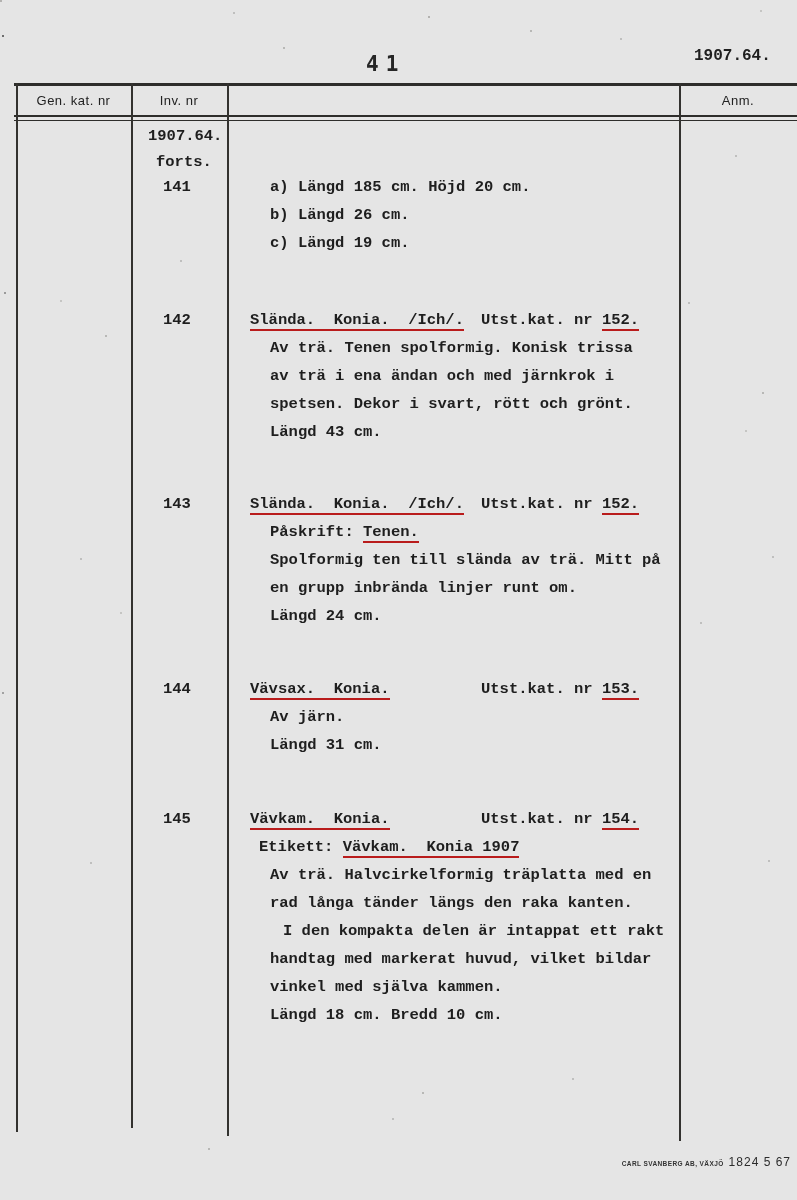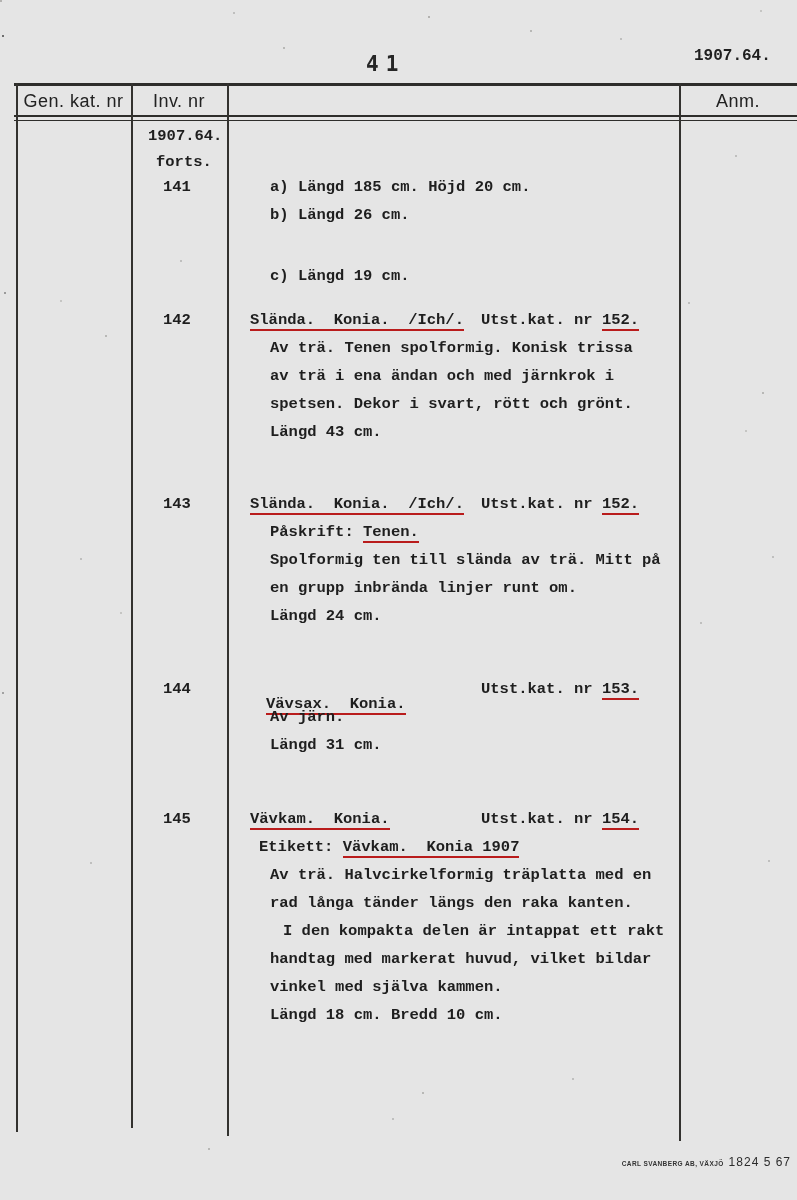--- a/index.html
+++ b/index.html
@@ -12,21 +12,21 @@
     font-family:"Liberation Mono","DejaVu Sans Mono",monospace;
     font-size:15.5px;font-weight:700;color:#1e1e1e;white-space:pre;
     letter-spacing:0px;
   }
   .line{position:absolute;white-space:pre;}
   .u{border-bottom:2px solid #b91c1c;padding-bottom:0px;}
   .hline{position:absolute;background:#2e2d2b;}
   .vline{position:absolute;background:#33322f;}
   .colhead{
     position:absolute;top:93px;height:16px;line-height:16px;text-align:center;
-    font-size:18px;color:#222;letter-spacing:0.5px;
+    font-size:13px;color:#222;letter-spacing:0.5px;
   }
   .pageno{
     position:absolute;left:366px;top:52px;
     font-family:"DejaVu Sans Mono",monospace;font-size:21px;font-weight:700;
     letter-spacing:7px;color:#262626;
   }
   .topref{position:absolute;left:694px;top:47px;font-size:16px;}
   .cont{position:absolute;}
   .entry{position:absolute;left:0;top:0;width:797px;}
   .inv-nr{position:absolute;}
@@ -78,21 +78,21 @@
   <div class="colhead" style="left:679px;width:118px">Anm.</div>
 
   <div class="typew cont" style="left:148px;top:127px">1907.64.</div>
   <div class="typew cont" style="left:156px;top:153px">forts.</div>
 
   <div id="entries">
       <div class="entry" style="top: 178px;">
         <div class="typew line inv-nr" style="left: 163px; top: 0px;">141</div>
         <div class="typew line" style="left: 270px; top: 0px;">a) Längd 185 cm. Höjd 20 cm.</div>
         <div class="typew line" style="left: 270px; top: 28px;">b) Längd 26 cm.</div>
-        <div class="typew line" style="left: 270px; top: 56px; margin-top: 33px;">c) Längd 19 cm.</div>
+        <div class="typew line" style="left: 270px; top: 56px;">c) Längd 19 cm.</div>
       </div>
       <div class="entry" style="top: 311px;">
         <div class="typew line inv-nr" style="left: 163px; top: 0px;">142</div>
         <div class="typew line" style="left: 250px; top: 0px;"><span class="u">Slända.  Konia.  /Ich/.</span></div>
         <div class="typew line" style="left: 481px; top: 0px;">Utst.kat. nr <span class="u">152.</span></div>
         <div class="typew line" style="left: 270px; top: 28px;">Av trä. Tenen spolformig. Konisk trissa</div>
         <div class="typew line" style="left: 270px; top: 56px;">av trä i ena ändan och med järnkrok i</div>
         <div class="typew line" style="left: 270px; top: 84px;">spetsen. Dekor i svart, rött och grönt.</div>
         <div class="typew line" style="left: 270px; top: 112px;">Längd 43 cm.</div>
       </div>
@@ -100,21 +100,21 @@
         <div class="typew line inv-nr" style="left: 163px; top: 0px;">143</div>
         <div class="typew line" style="left: 250px; top: 0px;"><span class="u">Slända.  Konia.  /Ich/.</span></div>
         <div class="typew line" style="left: 481px; top: 0px;">Utst.kat. nr <span class="u">152.</span></div>
         <div class="typew line" style="left: 270px; top: 28px;">Påskrift: <span class="u">Tenen.</span></div>
         <div class="typew line" style="left: 270px; top: 56px;">Spolformig ten till slända av trä. Mitt på</div>
         <div class="typew line" style="left: 270px; top: 84px;">en grupp inbrända linjer runt om.</div>
         <div class="typew line" style="left: 270px; top: 112px;">Längd 24 cm.</div>
       </div>
       <div class="entry" style="top: 680px;">
         <div class="typew line inv-nr" style="left: 163px; top: 0px;">144</div>
-        <div class="typew line" style="left: 250px; top: 15px; margin-left: 16px;"><span class="u">Vävsax.  Konia.</span></div>
+        <div class="typew line" style="left: 250px; top: 0px;"><span class="u">Vävsax.  Konia.</span></div>
         <div class="typew line" style="left: 481px; top: 0px;">Utst.kat. nr <span class="u">153.</span></div>
         <div class="typew line" style="left: 270px; top: 28px;">Av järn.</div>
         <div class="typew line" style="left: 270px; top: 56px;">Längd 31 cm.</div>
       </div>
       <div class="entry" style="top: 810px;">
         <div class="typew line inv-nr" style="left: 163px; top: 0px;">145</div>
         <div class="typew line" style="left: 250px; top: 0px;"><span class="u">Vävkam.  Konia.</span></div>
         <div class="typew line" style="left: 481px; top: 0px;">Utst.kat. nr <span class="u">154.</span></div>
         <div class="typew line" style="left: 259px; top: 28px;">Etikett: <span class="u">Vävkam.  Konia 1907</span></div>
         <div class="typew line" style="left: 270px; top: 56px;">Av trä. Halvcirkelformig träplatta med en</div>

